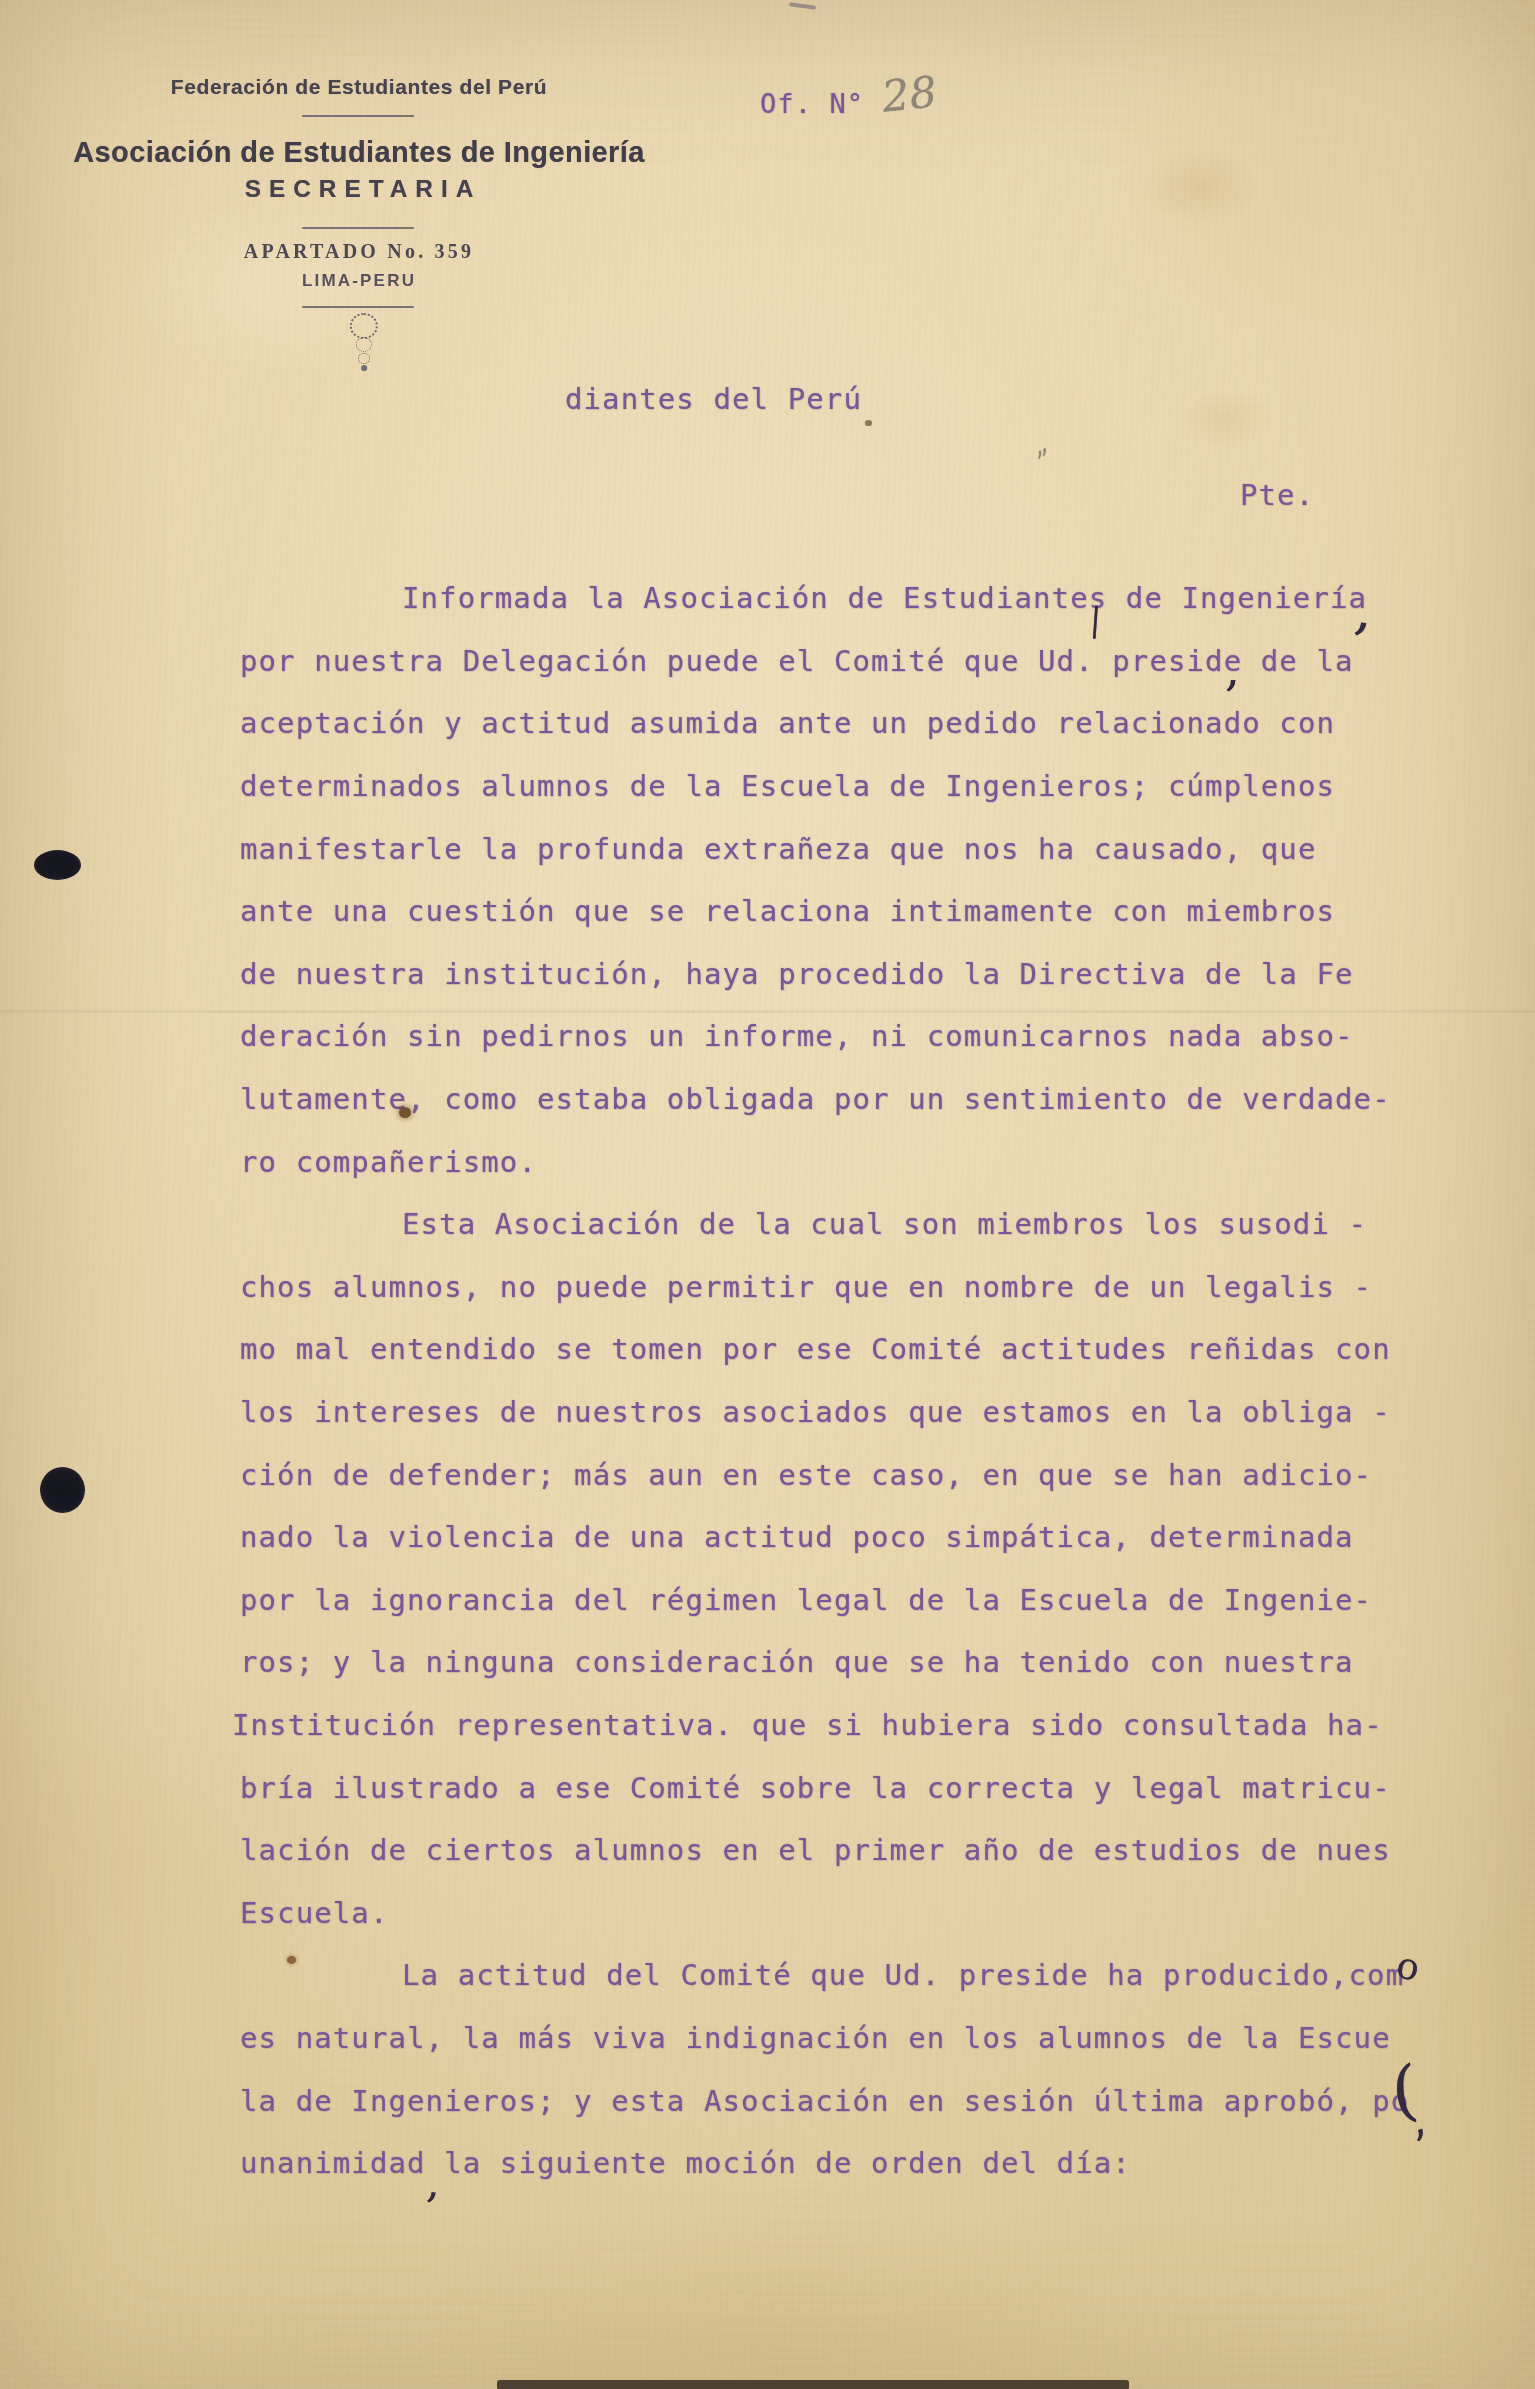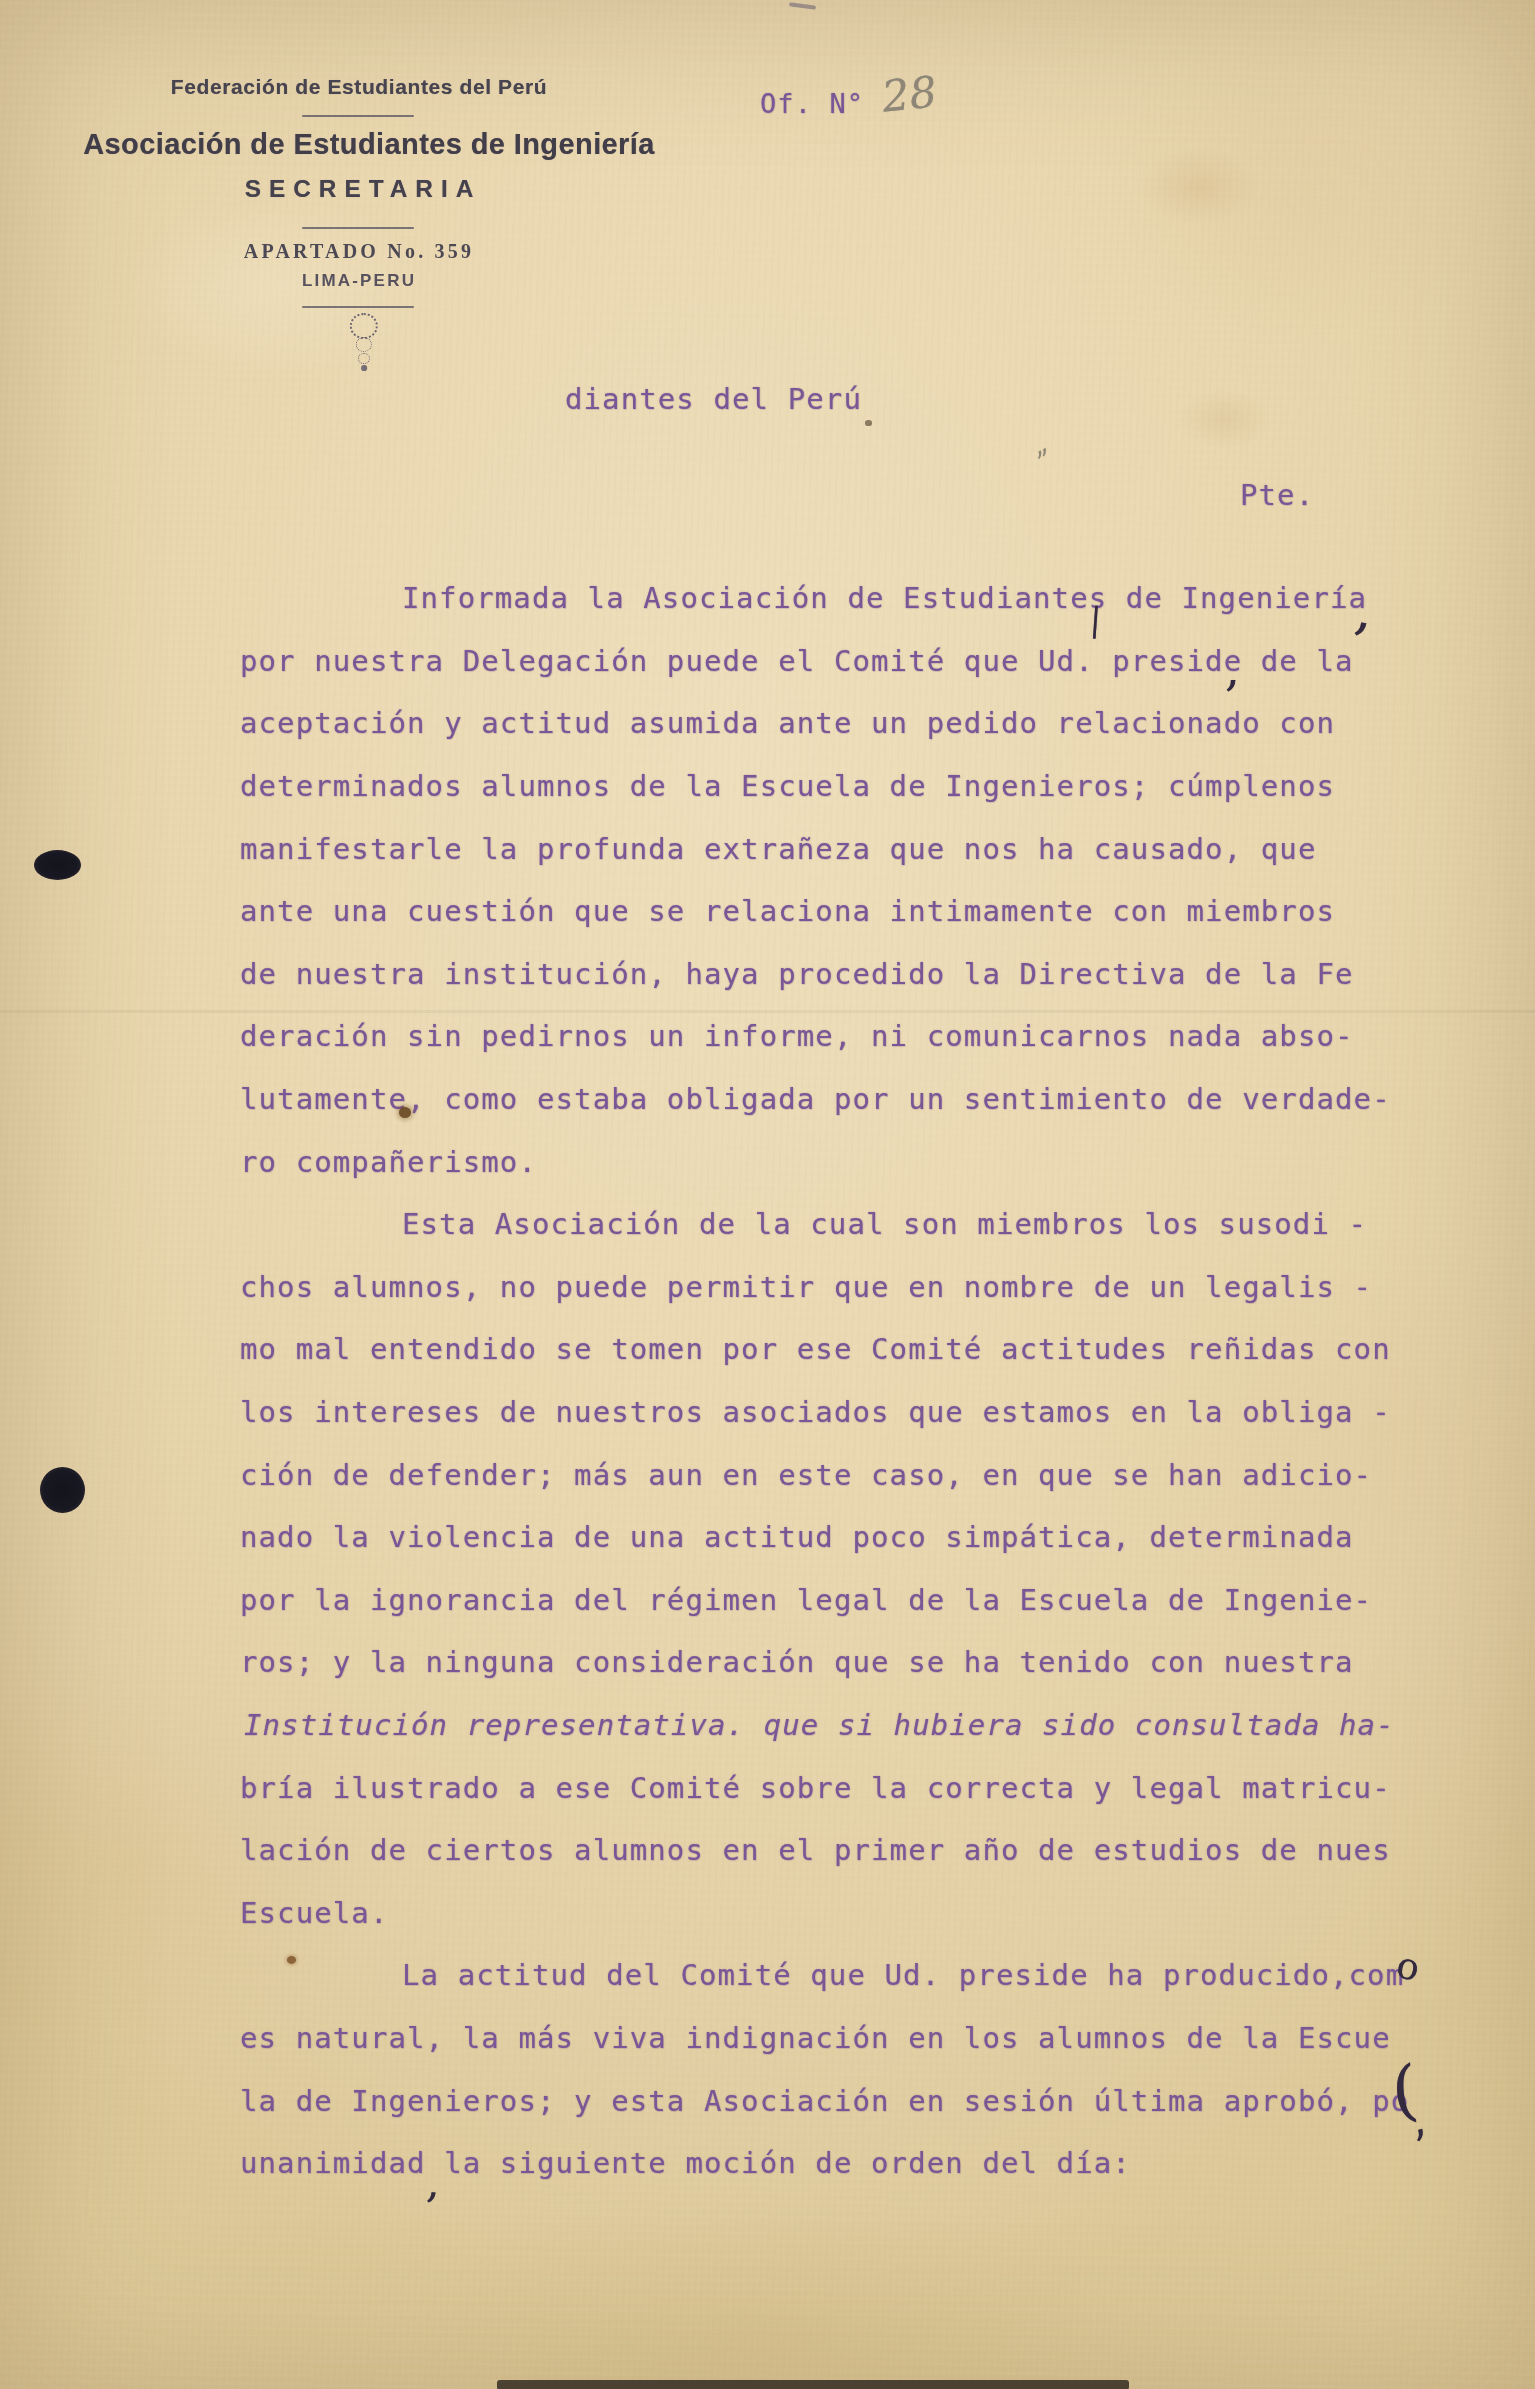--- a/index.html
+++ b/index.html
@@ -20,21 +20,21 @@
       radial-gradient(ellipse 359px 273px at 8% 78%,  rgba(200,170,110,.12), transparent 70%),
       radial-gradient(ellipse 431px 302px at 90% 60%, rgba(214,186,128,.12), transparent 70%),
       radial-gradient(ellipse 503px 215px at 50% 98%, rgba(195,168,112,.16), transparent 70%),
       repeating-linear-gradient(92deg, rgba(160,130,80,.028) 0 2.2px, transparent 2.2px 6.5px),
       repeating-linear-gradient(1deg, rgba(255,244,214,.03) 0 2.9px, transparent 2.9px 8px);
   }
   
   .letterhead{position:absolute;left:0;top:0;width:718px;text-align:center;color:#46434e;}
   .lh-item{position:absolute;left:0;width:100%;text-align:center;white-space:pre;}
   .lh-federation{top:75px;font-size:21px;font-weight:700;letter-spacing:0.6px;color:#474450;text-shadow:0 0 0.7px rgba(70,65,80,.55);}
-  .lh-association{top:128px;font-size:29px;font-weight:700;letter-spacing:0.4px;color:#413e4a;text-shadow:0 0 0.7px rgba(65,60,75,.6);padding-left:10px;}
+  .lh-association{top:136px;font-size:29px;font-weight:700;letter-spacing:0.4px;color:#413e4a;text-shadow:0 0 0.7px rgba(65,60,75,.6);}
   .lh-secretaria{top:175px;font-size:24.4px;font-weight:700;letter-spacing:8px;color:#45424e;text-indent:8px;text-shadow:0 0 0.7px rgba(65,60,75,.5);}
   .lh-apartado{top:240px;font-family:"Liberation Serif",serif;font-size:20px;font-weight:700;letter-spacing:3.2px;color:#4c4854;}
   .lh-lima{top:271px;font-size:17px;font-weight:700;letter-spacing:2.2px;color:#57525e;}
   .lh-rule{position:absolute;left:302px;width:112px;height:2.2px;background:#56515f;opacity:.75;border-radius:1.4px;}
   .rule1{top:115px;} .rule2{top:227px;} .rule3{top:306px;}
   
   .ornament{position:absolute;left:344px;top:313px;width:40px;height:72px;}
   .orn{position:absolute;left:50%;transform:translateX(-50%);border-radius:50%;border:2.2px dotted #4d4960;opacity:.8;}
   .orn1{top:0;width:24.4px;height:21.5px;}
   .orn2{top:24.4px;width:14.4px;height:13px;border-width:1.4px;}
@@ -118,21 +118,21 @@
       <div class="typed" style="top: 1084px; left: 240px;">lutamente, como estaba obligada por un sentimiento de verdade-</div>
       <div class="typed" style="top: 1147px; left: 240px;">ro compañerismo.</div>
       <div class="typed" style="top: 1209px; left: 402px;">Esta Asociación de la cual son miembros los susodi -</div>
       <div class="typed" style="top: 1272px; left: 240px;">chos alumnos, no puede permitir que en nombre de un legalis -</div>
       <div class="typed" style="top: 1334px; left: 240px;">mo mal entendido se tomen por ese Comité actitudes reñidas con</div>
       <div class="typed" style="top: 1397px; left: 240px;">los intereses de nuestros asociados que estamos en la obliga -</div>
       <div class="typed" style="top: 1460px; left: 240px;">ción de defender; más aun en este caso, en que se han adicio-</div>
       <div class="typed" style="top: 1522px; left: 240px;">nado la violencia de una actitud poco simpática, determinada</div>
       <div class="typed" style="top: 1585px; left: 240px; text-align: right;">por la ignorancia del régimen legal de la Escuela de Ingenie-</div>
       <div class="typed" style="top: 1647px; left: 240px;">ros; y la ninguna consideración que se ha tenido con nuestra</div>
-      <div class="typed" style="top: 1710px; left: 244px; font-style: italic;">Institución representativa. que si hubiera sido consultada ha-</div>
+      <div class="typed" style="top: 1710px; left: 232px;">Institución representativa. que si hubiera sido consultada ha-</div>
       <div class="typed" style="top: 1773px; left: 240px;">bría ilustrado a ese Comité sobre la correcta y legal matricu-</div>
       <div class="typed" style="top: 1835px; left: 240px;">lación de ciertos alumnos en el primer año de estudios de nues</div>
       <div class="typed" style="top: 1898px; left: 240px;">Escuela.</div>
       <div class="typed" style="top: 1960px; left: 402px;">La actitud del Comité que Ud. preside ha producido,com</div>
       <div class="typed" style="top: 2023px; left: 240px;">es natural, la más viva indignación en los alumnos de la Escue</div>
       <div class="typed" style="top: 2086px; left: 240px;">la de Ingenieros; y esta Asociación en sesión última aprobó, po</div>
       <div class="typed" style="top: 2148px; left: 240px;">unanimidad la siguiente moción de orden del día:</div>
     </div>
 
   <div class="hole hole1"></div>

